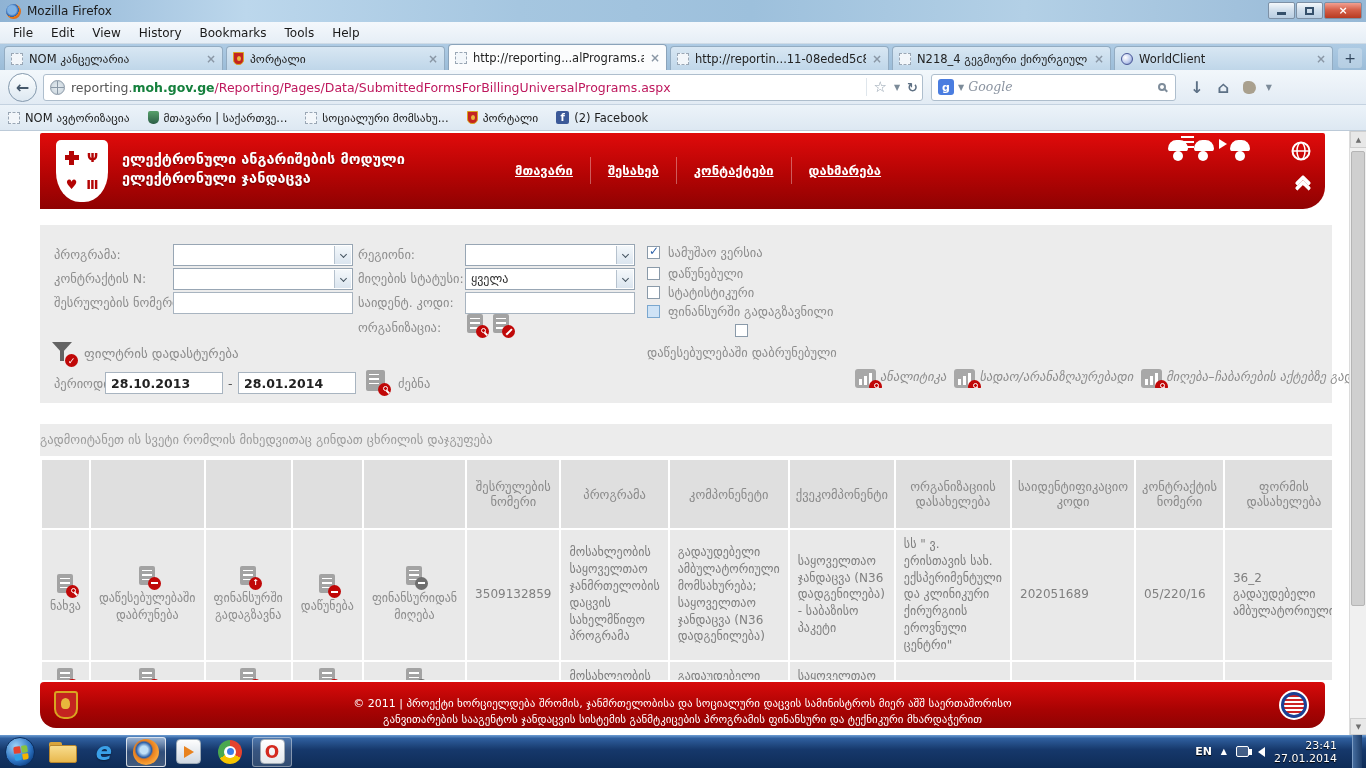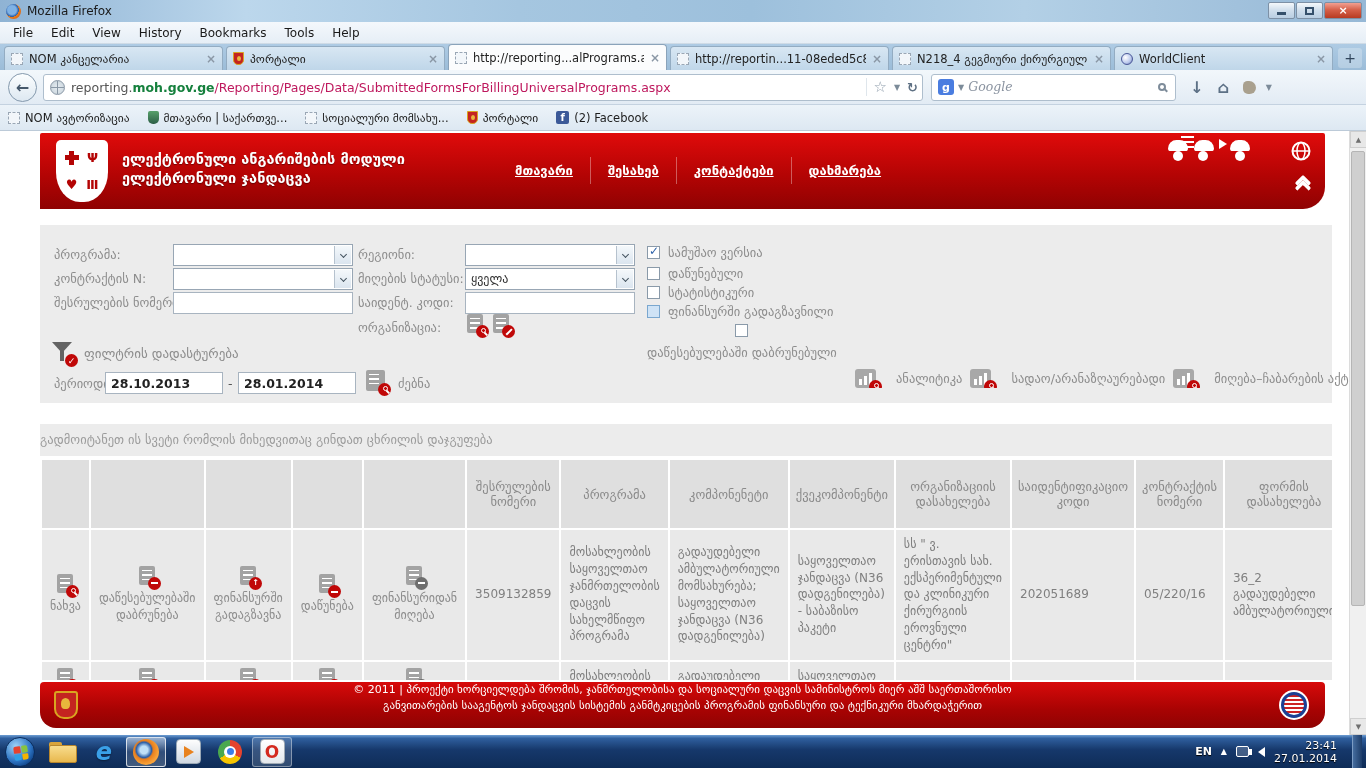--- a/index.html
+++ b/index.html
@@ -145,42 +145,42 @@
 .funnel { position:relative; width:22px; height:24px; }
 .funnel::before { content:""; position:absolute; left:0; top:1px; border-left:10px solid transparent; border-right:10px solid transparent; border-top:11px solid #636363; }
 .funnel::after { content:""; position:absolute; left:8px; top:10px; width:4px; height:10px; background:#636363; }
 .chart-ic { position:relative; width:21px; height:19px; background:#a8a8a8; border-radius:3px; flex:none;
   background-image:linear-gradient(#fff,#fff),linear-gradient(#fff,#fff),linear-gradient(#fff,#fff);
   background-size:3px 6px,3px 9px,3px 12px; background-position:4px 10px,9px 7px,14px 4px; background-repeat:no-repeat; }
 .fp-confirm { position:absolute; left:12px; top:116px; display:flex; align-items:center; gap:10px; }
 .fp-confirm-label { font-size:13px; color:#8d8d8d; }
 .fp-period-label { position:absolute; left:14px; top:151px; font-size:12.5px; color:#8d8d8d; }
 .fp-actions { position:absolute; left:815px; top:144px; width:534px; display:flex; gap:8px; white-space:nowrap; overflow:hidden; }
-.fp-action { display:inline-flex; align-items:center; gap:20px; }
+.fp-action { display:inline-flex; align-items:flex-start; gap:4px;font-style:italic; }
 .fp-action-label { font-size:12.5px; color:#8d8d8d; }
 .org-icons { position:absolute; left:427px; top:89px; display:flex; gap:10px; }
 
 
 .hintbar { position:absolute; left:40px; top:293px; width:1292px; height:32px; background:#ececec;
   font-size:12.5px; color:#9c9c9c; line-height:32px; }
 .table-wrap { position:absolute; left:40px; top:327px; width:1292px; height:222px; overflow:hidden; }
 table.grid { border-collapse:separate; border-spacing:2px; table-layout:fixed; }
 .grid th { background:#dfdfdf; color:#8a8a8a; font-weight:normal; font-size:12.5px; text-align:center; vertical-align:middle; padding:4px 6px; }
 .grid td { background:#e9e9e9; color:#7f7f7f; font-size:12px; vertical-align:middle; padding:6px 8px; line-height:1.4; overflow:hidden; }
 .grid tr.hdr { height:68px; }
 .grid tr.datarow { height:128px; }
 .grid tr.partial td { vertical-align:top; }
 .action-cell { text-align:center; }
 .action-inner { display:flex; flex-direction:column; align-items:center; gap:5px; }
 .action-inner .lbl { font-size:12px; color:#8d8d8d; }
 
 
 .site-footer { position:absolute; left:40px; top:551px; width:1285px; height:46px;
   background:linear-gradient(180deg,#d80a0a,#a80303 60%,#8f0202); border-radius:4px 4px 16px 16px;
-  display:flex; align-items:flex-start; justify-content:center; }
+  display:flex; align-items:flex-end; justify-content:center; }
 .footer-text { text-align:center; color:#fff; font-size:11px; line-height:16px; }
 .coat { position:absolute; left:14px; top:9px; width:24px; height:28px; background:#c42420; border:2px solid #d9a520;
   border-radius:3px 3px 10px 10px; }
 .coat::after { content:""; position:absolute; left:5px; top:5px; width:9px; height:11px; background:#e8b83c; border-radius:50% 50% 40% 40%; }
 .usaid { position:absolute; right:16px; top:8px; width:30px; height:30px; border-radius:50%; background:#fff;
   display:flex; align-items:center; justify-content:center; }
 .usaid::after { content:""; width:20px; height:20px; border-radius:50%; border:3px solid #1b3f94;
   background:repeating-linear-gradient(#c22 0 2px,#fff 2px 4px); }
 
 

